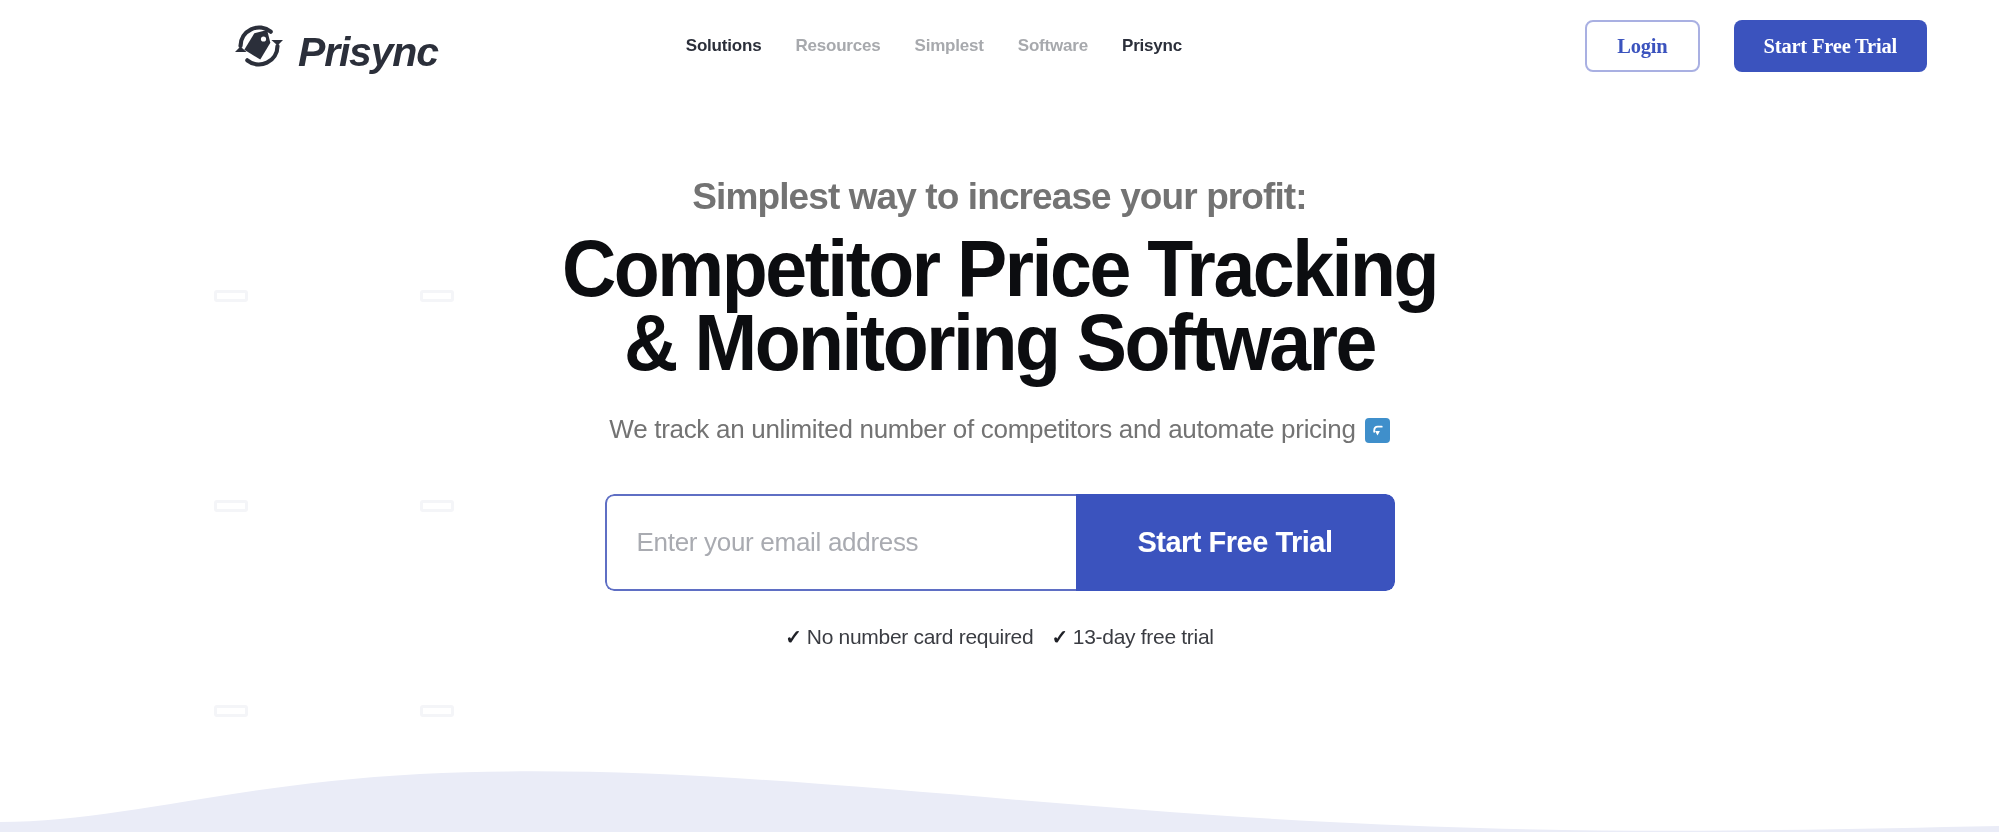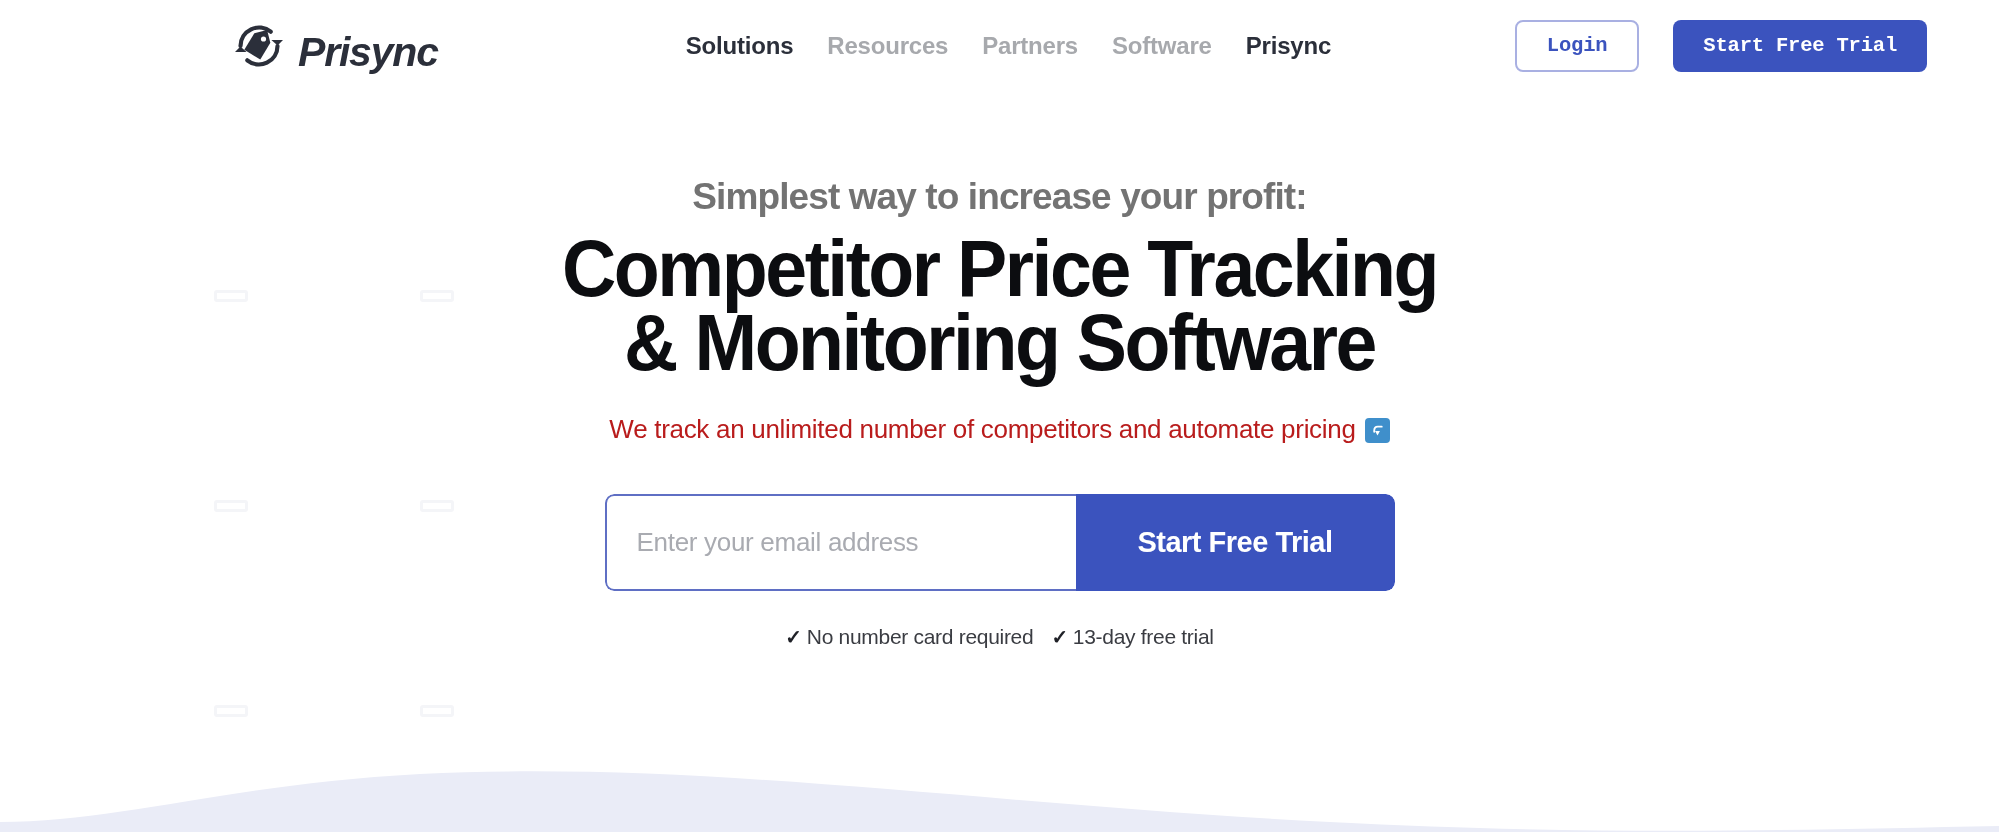--- a/index.html
+++ b/index.html
@@ -73,38 +73,38 @@
     line-height: 1;
   }
 
   .main-nav {
     display: flex;
     align-items: center;
     gap: 34px;
     margin-left: 248px;
   }
   .nav-link {
-    font-size: 24px;
+    font-size: 17px;
     font-weight: 700;
     color: #a7a9ad;
     text-decoration: none;
     letter-spacing: -0.2px;
     white-space: nowrap;
   }
   .nav-link.is-active { color: #2b2f3a; }
 
   .header-actions {
     display: flex;
     align-items: center;
     gap: 34px;
     margin-left: auto;
   }
 
   .btn {
-    font-family: Liberation Mono, monospace;
+    font-family: Liberation Serif, serif;
     font-size: 20.5px;
     font-weight: 700;
     border-radius: 8px;
     border: none;
     cursor: pointer;
     white-space: nowrap;
     letter-spacing: -0.2px;
     line-height: 1;
     display: inline-flex;
     align-items: center;
@@ -148,21 +148,21 @@
     line-height: 0.93;
     letter-spacing: -2.6px;
     transform: scaleX(0.94);
     transform-origin: center;
   }
   .hero-title .line { display: block; }
 
   .hero-sub {
     margin-top: 34px;
     font-size: 26px;
-    color: #b91c1c;
+    color: #737373;
     font-weight: 400;
     letter-spacing: -0.3px;
     display: flex;
     align-items: center;
     justify-content: center;
     gap: 9px;
   }
   .emoji-box {
     width: 25px;
     height: 25px;
@@ -259,21 +259,21 @@
         <path d="M25.6 13.4 L38.8 13.4 L38.8 26.6 L25.0 40.4 L11.8 27.2 Z" fill="#2b2f3a" transform="rotate(-14 27 27)"></path>
         <circle cx="31.5" cy="20.0" r="2.6" fill="#ffffff"></circle>
       </svg>
     </span>
     <span class="brand-name">Prisync</span>
   </a>
 
   <nav class="main-nav">
     <a class="nav-link is-active" href="#">Solutions</a>
     <a class="nav-link" href="#">Resources</a>
-    <a class="nav-link" href="#">Partners</a>
+    <a class="nav-link" href="#">Simplest</a>
     <a class="nav-link" href="#">Software</a>
     <a class="nav-link is-active" href="#">Prisync</a>
   </nav>
 
   <div class="header-actions">
     <button class="btn btn-login">Login</button>
     <button class="btn btn-trial">Start Free Trial</button>
   </div>
 </header>
 

